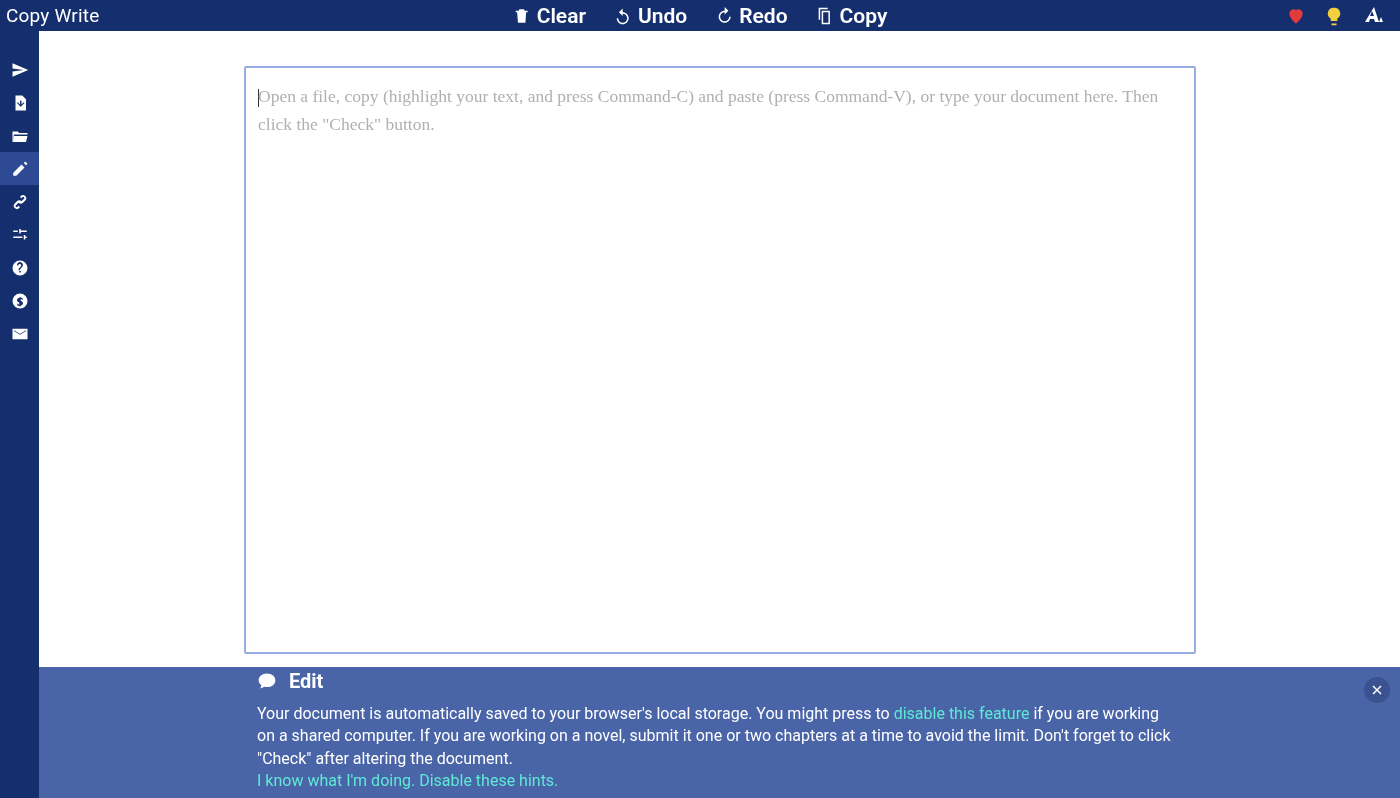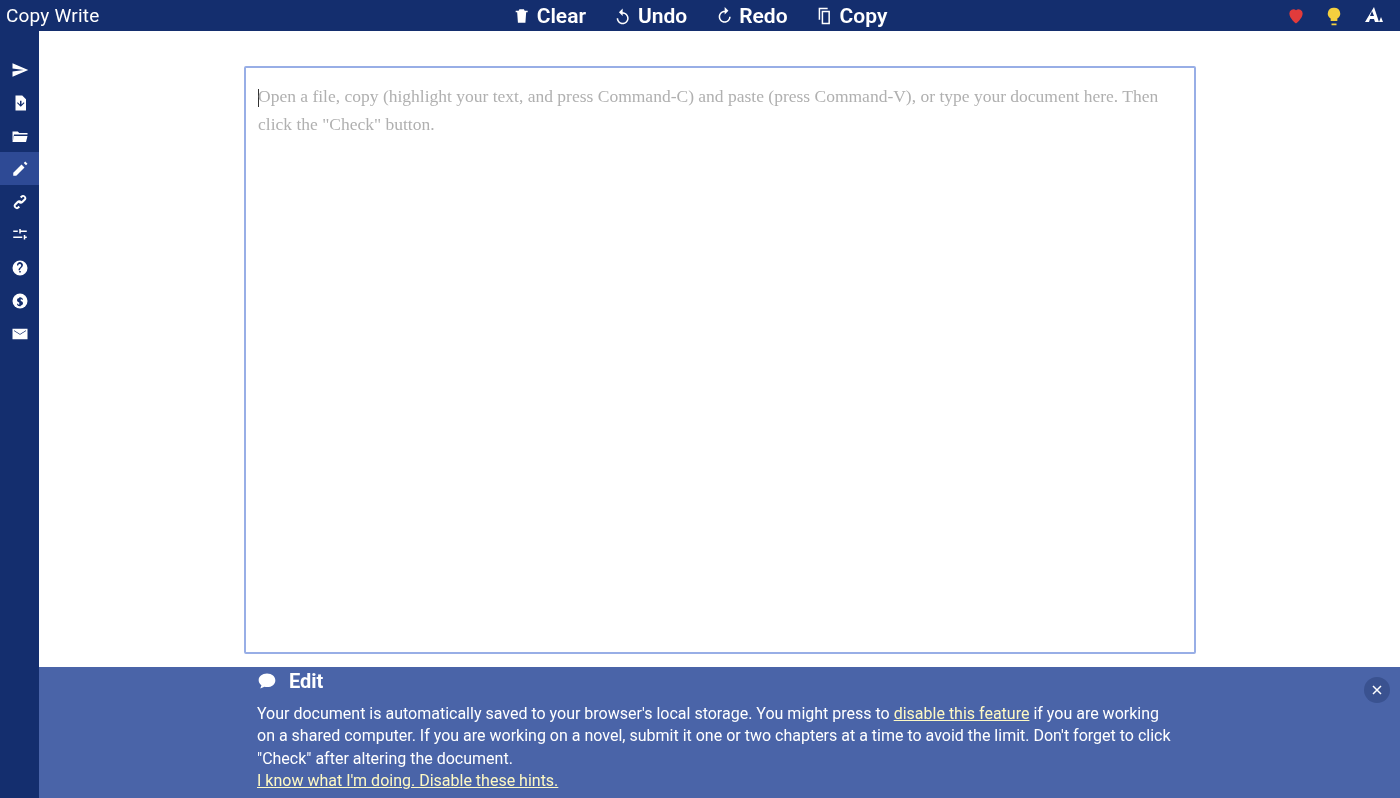--- a/index.html
+++ b/index.html
@@ -19,21 +19,21 @@
   .editor-wrap { position: absolute; top: 27px; left: 205px; width: 952px; height: 588px; border: 2px solid #98aee6; border-radius: 2px; padding: 14px 12px; margin-top: 8px; }
   .editor-placeholder { color: #b0b0b0; font-size: 17.5px; line-height: 1.6; font-family: Georgia, 'Times New Roman', serif; }
   .cursor { border-left: 1px solid #333; display: inline-block; height: 18px; vertical-align: middle; margin-right: -1px; }
   .check-btn { position: absolute; top: 652px; left: 244px; width: 118px; height: 38px; background: #5cb85c; }
   .remember { position: absolute; top: 660px; left: 390px; display: flex; align-items: center; gap: 10px; font-size: 17px; color: #333; }
   .remember-box { width: 20px; height: 20px; border: 2px solid #2e4a95; border-radius: 3px; }
   .hint { position: absolute; left: 39px; right: 0; bottom: 0; height: 131px; background: #4a64a8; color: #fff; padding: 2px 220px 16px 218px; }
   .hint-title { display: flex; align-items: center; gap: 12px; font-size: 20px; font-weight: 700; margin-bottom: 10px; }
   .hint-title svg { width: 20px; height: 20px; fill: #fff; }
   .hint-body { font-size: 16px; line-height: 1.4; }
-  .hint-body a { color: #fef9c3; text-decoration: underline; cursor: pointer; }
+  .hint-body a { color: #5eead4; cursor: pointer; }
   .hint-close { position: absolute; top: 10px; right: 10px; width: 26px; height: 26px; border-radius: 50%; background: #3a5290; display: flex; align-items: center; justify-content: center; cursor: pointer; }
   .hint-close svg { width: 12px; height: 12px; fill: #fff; }
 </style>
 </head>
 <body>
 
 <div class="topbar">
   <div class="brand">Copy Write</div>
   <div class="toolbar">
     <div class="toolbar-btn">

